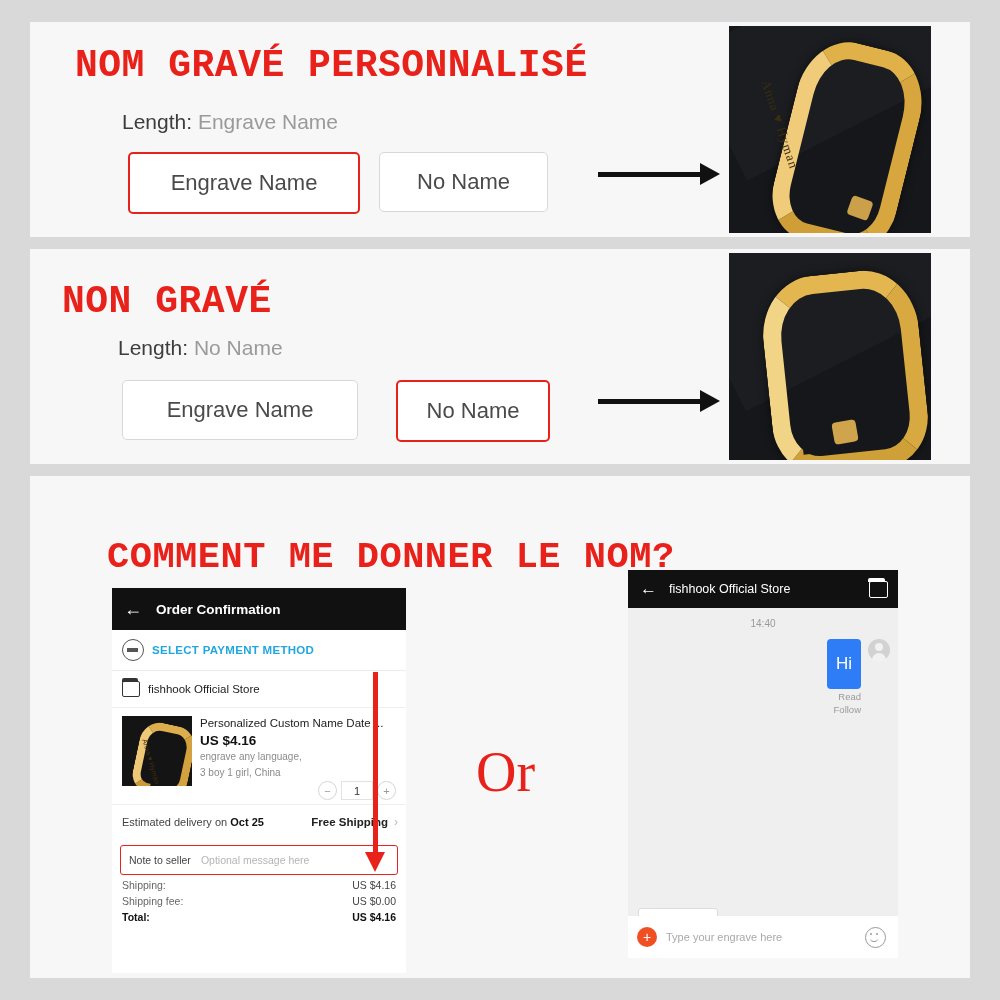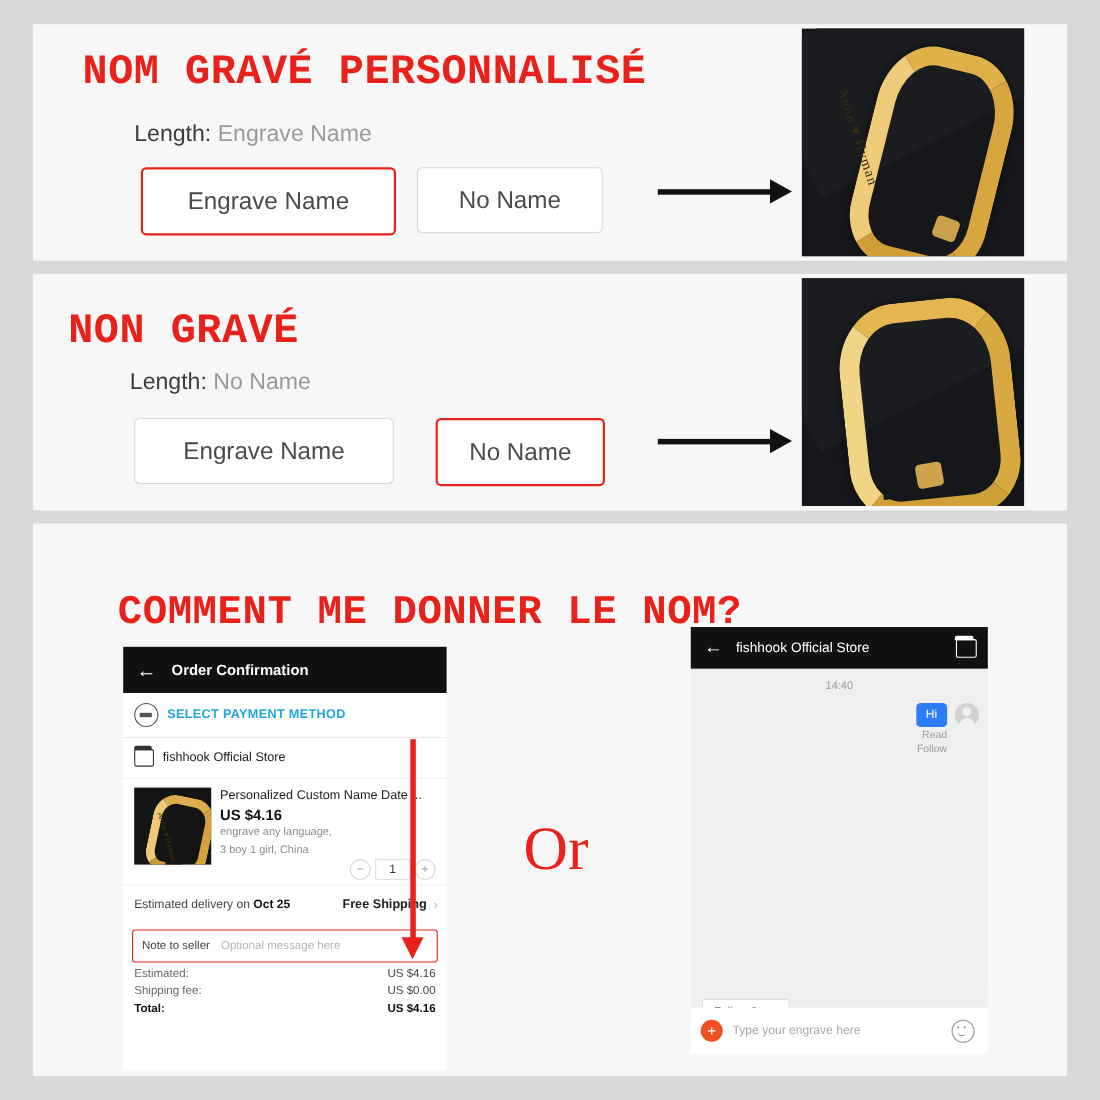--- a/index.html
+++ b/index.html
@@ -143,21 +143,21 @@
   
   #phoneR{position:absolute;left:628px;top:570px;width:270px;height:388px;background:#efefef;}
   .chat-top{background:#111;color:#fff;height:38px;display:flex;align-items:center;}
   .chat-top .back{font-size:17px;margin:0 12px;}
   .chat-top .ttl{font-size:12.5px;}
   .chat-top .store{margin-left:auto;margin-right:10px;width:17px;height:15px;border:1.6px solid #fff;border-radius:2px;position:relative;}
   .chat-top .store:before{content:"";position:absolute;left:-1.6px;top:-4px;width:17px;height:4px;background:#fff;border-radius:2px 2px 0 0;}
   .chat-body{height:292px;position:relative;background:#efefef;}
   .chat-time{text-align:center;font-size:10px;color:#9a9a9a;padding-top:10px;}
   .msg{display:flex;align-items:flex-start;justify-content:flex-end;margin:10px 8px 0 0;}
-  .bubble{background:#2f7df6;color:#fff;border-radius:4px;padding:5px 9px;font-size:11px;}
+  .bubble{background:#2f7df6;color:#fff;border-radius:4px;padding:15px 9px;font-size:17px;}
   .ava{width:22px;height:22px;border-radius:50%;background:#d2d2d2;margin-left:7px;position:relative;flex:0 0 22px;}
   .ava:before{content:"";position:absolute;left:7px;top:4px;width:8px;height:8px;border-radius:50%;background:#f2f2f2;}
   .ava:after{content:"";position:absolute;left:4px;top:14px;width:14px;height:8px;border-radius:7px 7px 0 0;background:#f2f2f2;}
   .status{text-align:right;font-size:9.5px;color:#9a9a9a;margin:2px 37px 0 0;}
   .follow{margin:8px 0 0 10px;display:inline-block;border:1px solid #dcdcdc;background:#fff;border-radius:3px;font-size:10.5px;color:#444;padding:5px 10px;}
   .chat-input{position:absolute;left:0;bottom:0;width:270px;height:42px;background:#fff;display:flex;align-items:center;}
   .plus-ic{width:20px;height:20px;border-radius:50%;background:#f04e23;color:#fff;font-size:14px;display:flex;align-items:center;justify-content:center;margin:0 9px;}
   .chat-ph{font-size:11px;color:#a9a9a9;flex:1;}
   .smiley{width:19px;height:19px;border:1.5px solid #999;border-radius:50%;margin-right:12px;position:relative;}
   .smiley:before{content:"";position:absolute;left:3.5px;top:5px;width:2.5px;height:2.5px;border-radius:50%;background:#999;box-shadow:6px 0 0 #999;}
@@ -257,21 +257,21 @@
       <span class="ship">Free Shipping</span>
       <span class="chev">›</span>
     </div>
 
     <div class="note">
       <span class="lab">Note to seller</span>
       <span class="ph">Optional message here</span>
     </div>
 
     <div class="sumline">
-      <span>Estimated:</span>
+      <span>Shipping:</span>
       <span class="v">US $4.16</span>
     </div>
     <div class="sumline">
       <span>Shipping fee:</span>
       <span class="v">US $0.00</span>
     </div>
     <div class="sumline total">
       <span>Total:</span>
       <span class="v">US $4.16</span>
     </div>

